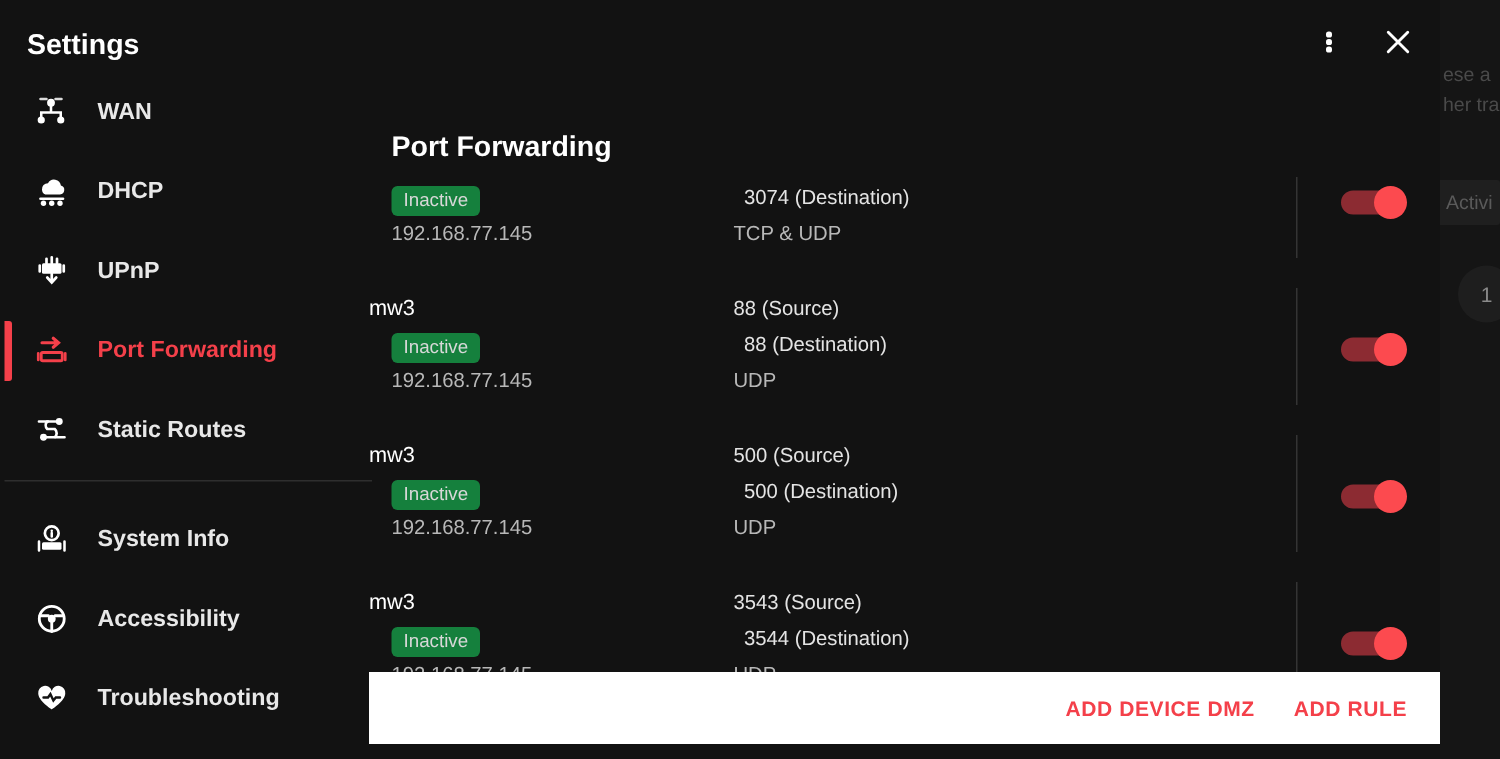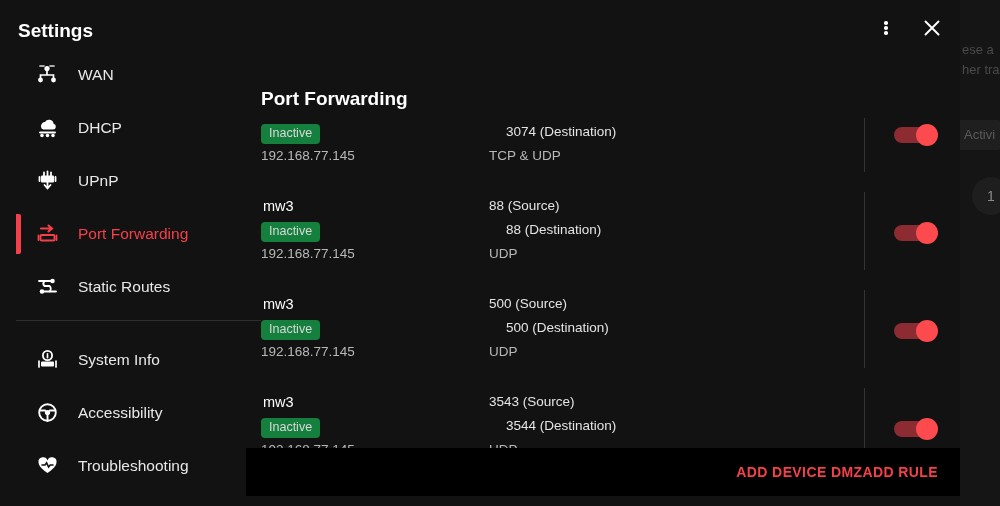--- a/index.html
+++ b/index.html
@@ -72,22 +72,22 @@
     display: flex; align-items: center; justify-content: center;
     cursor: pointer;
   }
   .kebab-dot {
     width: 3.5px; height: 3.5px; border-radius: 50%;
     background: #fff; display: block; margin: 1.6px 0;
   }
 
   
   #sidebar {
-    position: absolute; left: 16px; top: 48px;
-    width: 246px; height: 448px;
+    position: absolute; left: 3px; top: 48px;
+    width: 246px; height: 448px; font-weight: bold;
   }
   .nav-item {
     position: relative;
     height: 53px;
     display: flex; align-items: center;
     padding-left: 16px;
     cursor: pointer;
   }
   .nav-icon {
     width: 30px; height: 30px;
@@ -132,42 +132,42 @@
   #rules-list {
     position: absolute; left: 0; top: -34px;
     width: 714px;
   }
   .rule-row {
     position: relative;
     height: 98px;
     padding-top: 16px;
   }
   .rule-name {
-    position: absolute; left: 17px; top: 16px;
+    position: absolute; left: 0; top: 16px;
     color: #ffffff; font-size: 14.5px;
   }
   .rule-badge {
     position: absolute; left: 15px; top: 40px;
     background: #15803d;
     color: #d8d8d8;
     font-size: 12.5px;
     padding: 3px 8px 4px 8px;
     border-radius: 4px;
     line-height: 1;
   }
   .rule-ip {
     position: absolute; left: 15px; top: 64px;
     color: #b8b8b8; font-size: 13.5px;
   }
   .rule-src {
     position: absolute; left: 243px; top: 16px;
     color: #e4e4e4; font-size: 13.5px; text-align: right;
   }
   .rule-dst {
-    position: absolute; left: 260px; top: 40px;
+    position: absolute; left: 250px; top: 40px;
     color: #e4e4e4; font-size: 13.5px;
   }
   .rule-proto {
     position: absolute; left: 243px; top: 64px;
     color: #b8b8b8; font-size: 13.5px;
   }
   .rule-vdiv {
     position: absolute; left: 618px; top: 10px;
     width: 1px; height: 78px;
     background: #343434;
@@ -188,22 +188,23 @@
     width: 22px; height: 22px;
     border-radius: 50%;
     background: #fc4a4f;
   }
 
   
   #dlg-footer {
     position: absolute; left: 246px; bottom: 0;
     width: 714px; height: 48px;
     display: flex; align-items: center; justify-content: flex-end;
+    gap: 26px;
     padding-right: 22px;
-    background: #000000;
+    background: #ffffff;
   }
   .footer-btn {
     color: #f4404a;
     font-size: 14px;
     font-weight: bold;
     letter-spacing: 0.4px;
     cursor: pointer;
     background: none; border: none;
     font-family: "Liberation Sans", sans-serif;
   }

